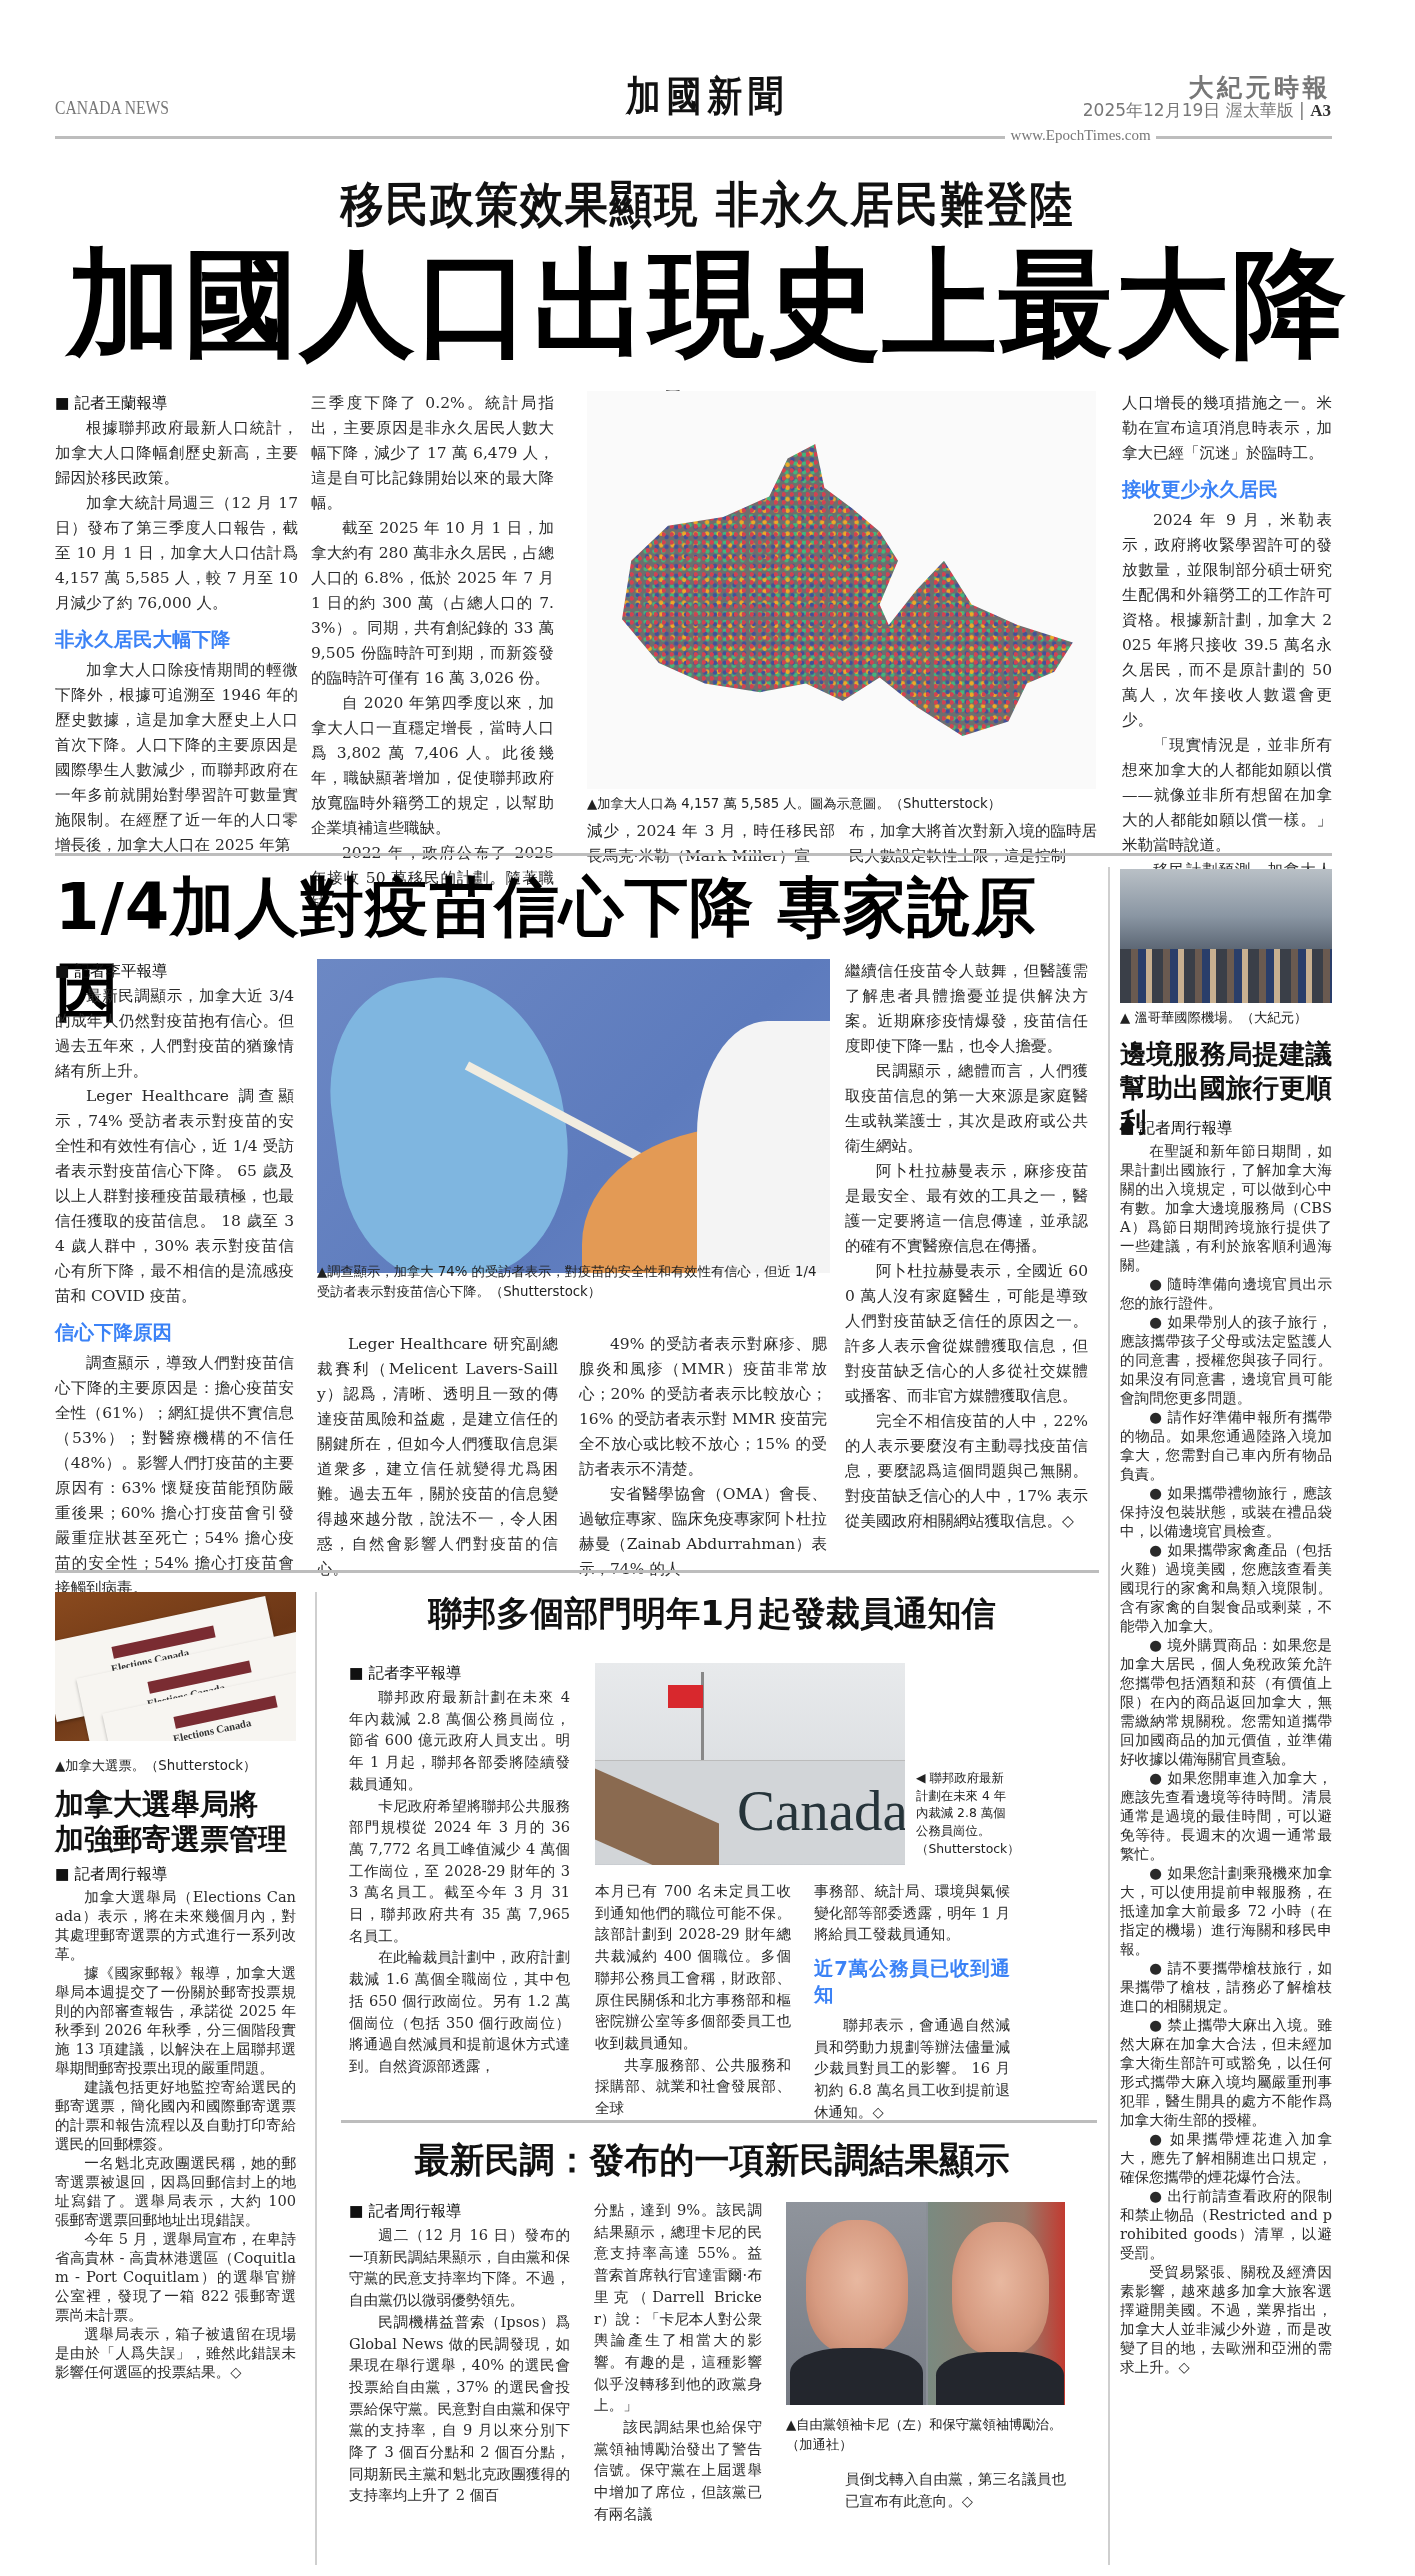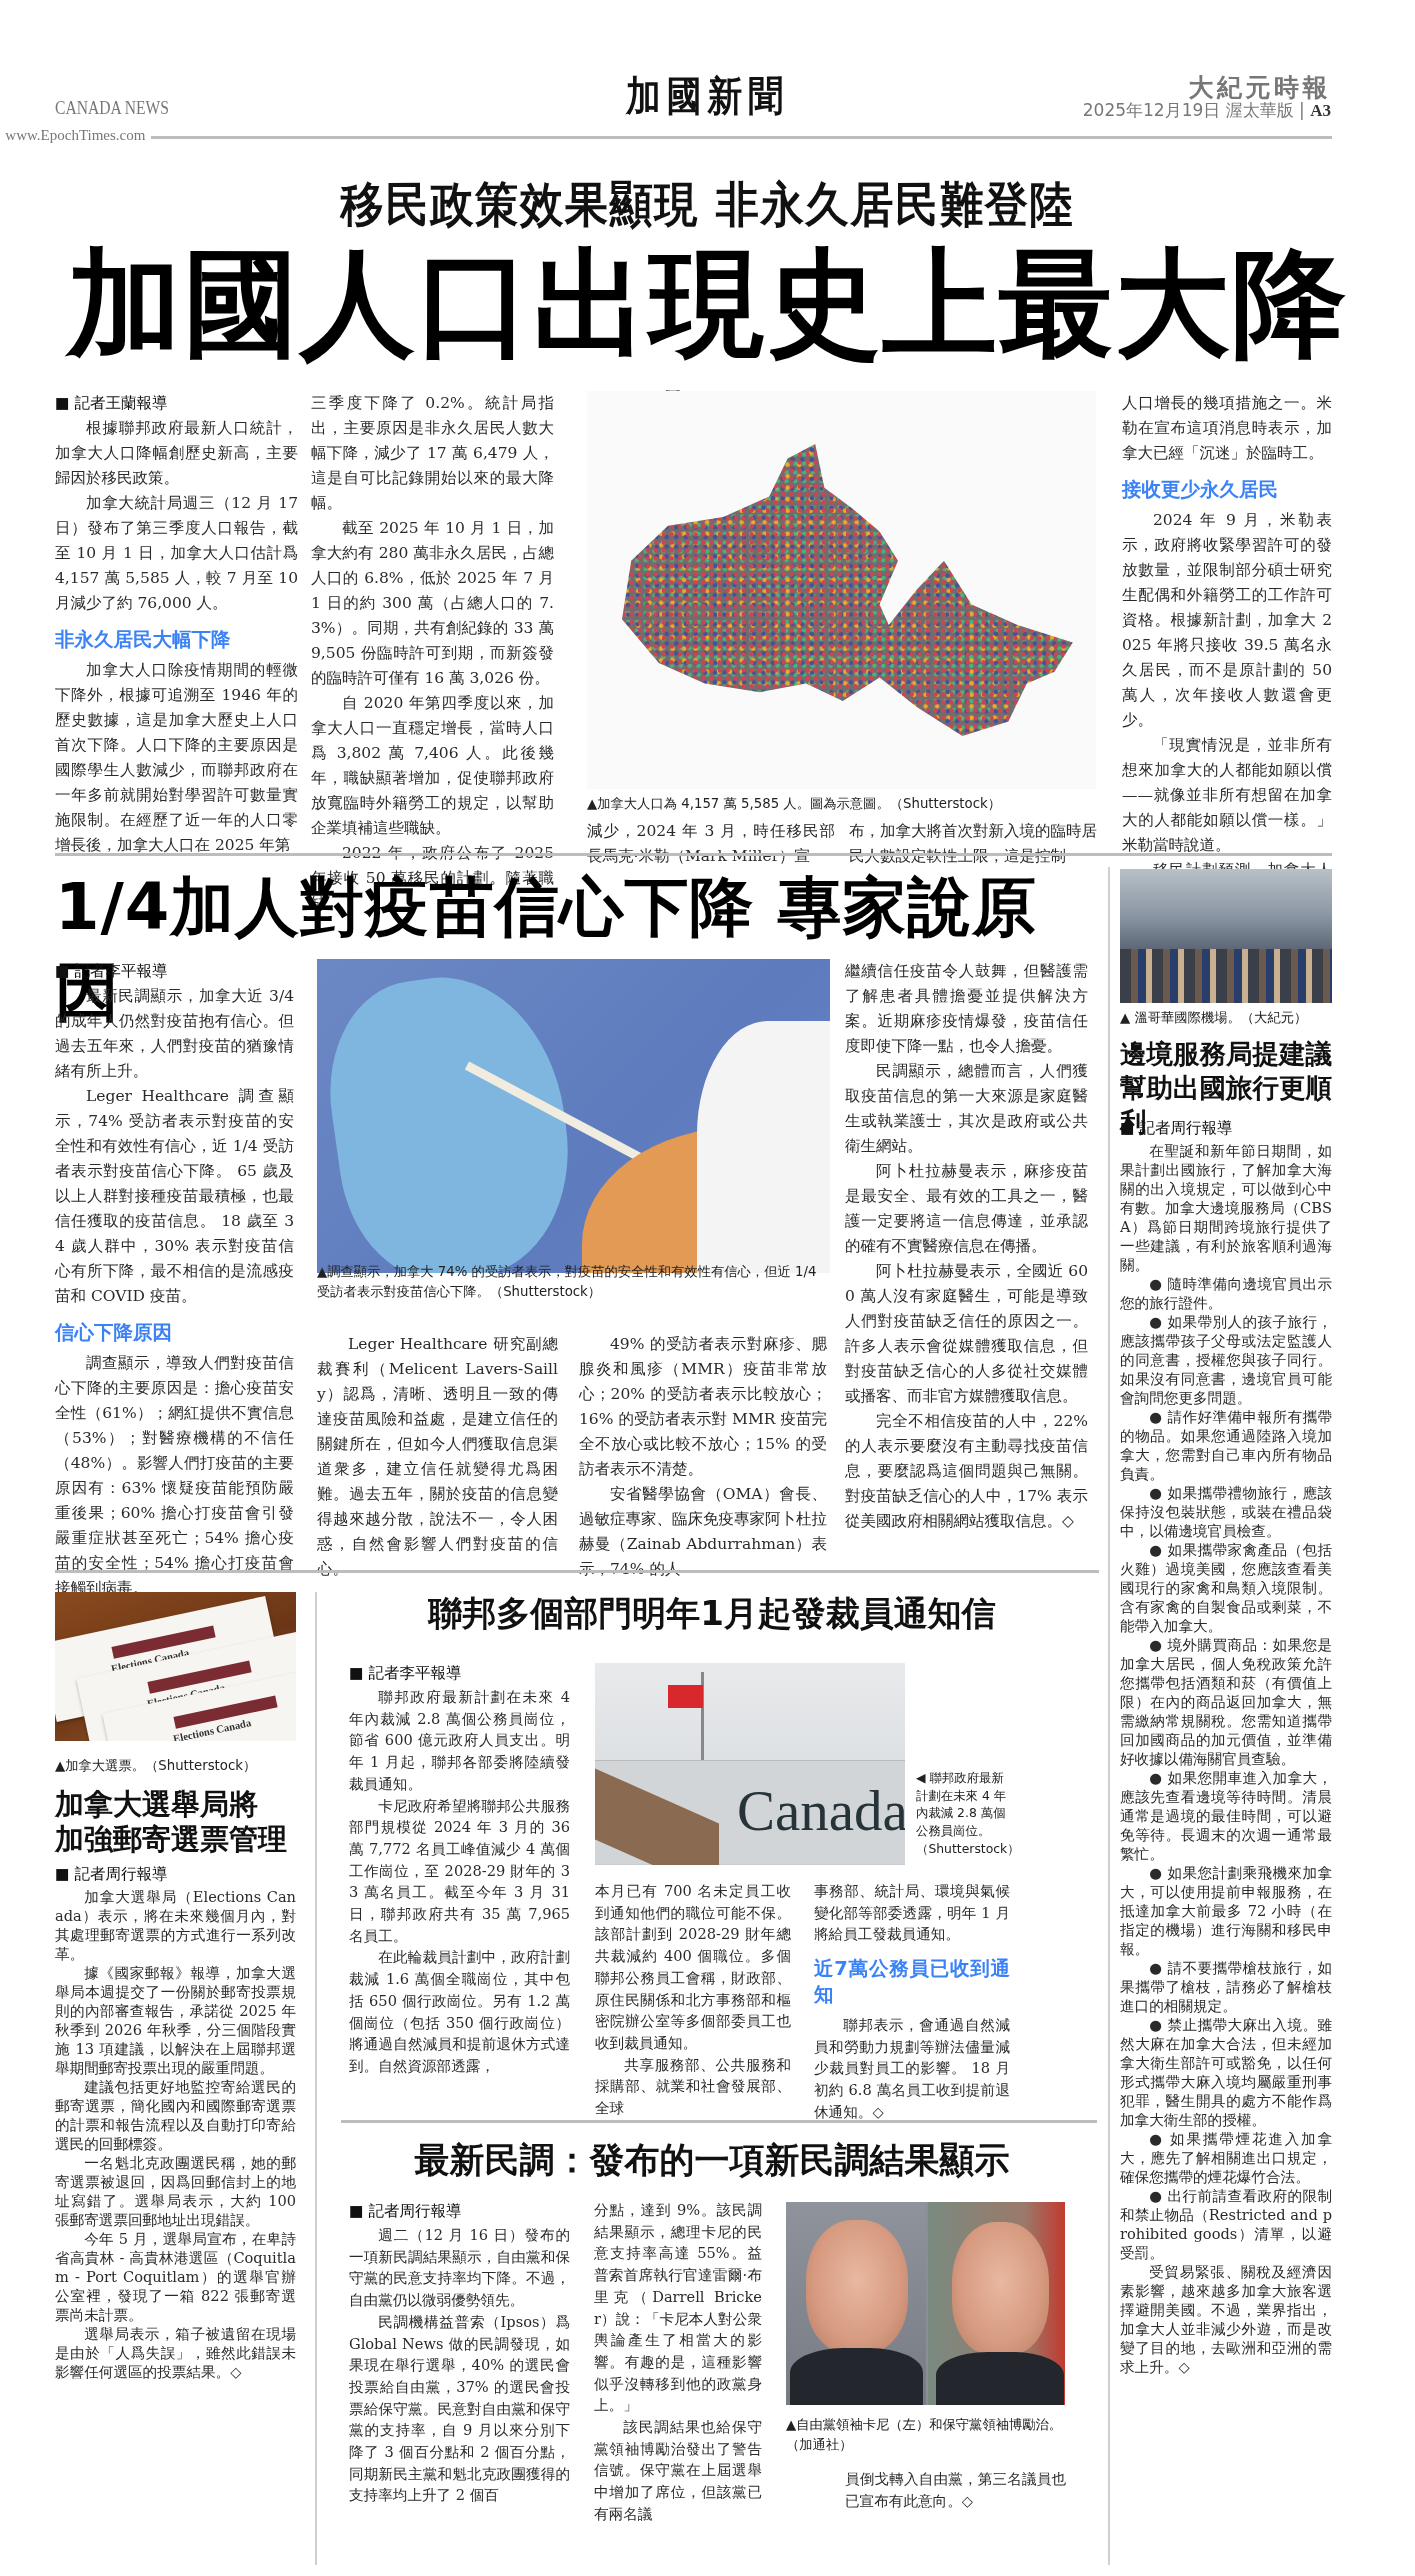--- a/index.html
+++ b/index.html
@@ -12,21 +12,21 @@
   .byline { font-family: "DejaVu Sans", sans-serif; font-size: 15.5px; line-height: 25px; color: #111; text-indent: 0 !important; }
   .byline::before { content: "■ "; }
   .subhead { font-family: "DejaVu Sans", sans-serif; font-weight: bold; font-size: 19.5px; line-height: 26.5px; color: #3b82f6; margin: 10.6px 0 5.3px 0; }
   .caption { font-family: "DejaVu Sans", sans-serif; font-size: 13.3px; line-height: 19.5px; color: #222; }
   .hrule { position: absolute; height: 2.7px; background: #bdbdbd; }
   .vrule { position: absolute; width: 1.8px; background: #cfcfcf; }
 
   
   .mast-left { left: 55px; top: 97px; font-family: "Liberation Serif", serif; font-size: 19.5px; color: #777; letter-spacing: 0px; transform: scaleX(0.8); transform-origin: left; }
   .mast-title { left: 0; width: 1415px; top: 69px; text-align: center; font-family: "DejaVu Sans", sans-serif; font-size: 41px; font-weight: bold; letter-spacing: 7px; color: #111; transform: scaleX(0.85); }
-  .mast-url { left: 0; width: 1156px; top: 127px; text-align: left; }
+  .mast-url { left: 0; width: 1156px; top: 127px; text-align: right; }
   .mast-url span { background: #fff; padding: 0 5.3px; font-family: "Liberation Serif", serif; font-size: 15px; color: #777; }
   .mast-logo { right: 84px; top: 71px; font-family: "DejaVu Serif", serif; font-weight: bold; font-size: 25px; color: #777; letter-spacing: 3.5px; }
   .mast-date { right: 84px; top: 99px; font-family: "DejaVu Sans", sans-serif; font-size: 17px; color: #777; }
   .mast-date b { color: #333; font-family: "Liberation Serif", serif; font-weight: bold; }
 
   .hl-sub { left: 0; width: 1415px; top: 173px; text-align: center; font-family: "DejaVu Sans", sans-serif; font-weight: bold; font-size: 48px; color: #111; letter-spacing: 1.8px; transform: scaleX(0.9); }
   .hl-main { left: 0; width: 1415px; top: 232px; text-align: center; font-family: "DejaVu Serif", serif; font-weight: bold; font-size: 117px; line-height: 142px; color: #000; letter-spacing: 1.8px; transform: scaleX(0.98); }
 
   .col { position: absolute; }
   .img-box { position: absolute; overflow: hidden; }
@@ -223,21 +223,21 @@
 </div>
 <div class="abs caption" style="left:916px; top:1769px; width:93px; font-size:12.4px; line-height:17.7px;">◀ 聯邦政府最新計劃在未來 4 年內裁減 2.8 萬個公務員崗位。（Shutterstock）</div>
 
 <div class="col body-text" style="left:595px; top:1880px; width:196px; font-size:14.6px; line-height:21.7px;">
   <p style="text-indent:0">本月已有 700 名未定員工收到通知他們的職位可能不保。該部計劃到 2028-29 財年總共裁減約 400 個職位。多個聯邦公務員工會稱，財政部、原住民關係和北方事務部和樞密院辦公室等多個部委員工也收到裁員通知。</p>
   <p>共享服務部、公共服務和採購部、就業和社會發展部、全球</p>
 </div>
 <div class="col body-text" style="left:814px; top:1880px; width:196px; font-size:14.6px; line-height:21.7px;">
   <p style="text-indent:0">事務部、統計局、環境與氣候變化部等部委透露，明年 1 月將給員工發裁員通知。</p>
   <div class="subhead">近7萬公務員已收到通知</div>
-  <p>聯邦表示，會通過自然減員和勞動力規劃等辦法儘量減少裁員對員工的影響。 18 月初約 6.8 萬名員工收到提前退休通知。◇</p>
+  <p>聯邦表示，會通過自然減員和勞動力規劃等辦法儘量減少裁員對員工的影響。 16 月初約 6.8 萬名員工收到提前退休通知。◇</p>
 </div>
 
 <div class="hrule" style="left:341px; top:2120px; width:756px;"></div>
 
 <div class="abs" style="left:327px; top:2135px; width:770px; text-align:center; font-family:'DejaVu Sans',sans-serif; font-weight:bold; font-size:35px; line-height:50px; color:#111;">最新民調：發布的一項新民調結果顯示</div>
 
 <div class="col body-text" style="left:349px; top:2199px; width:221px; font-size:14.6px; line-height:21.7px;">
   <p class="byline">記者周行報導</p>
   <p>週二（12 月 16 日）發布的一項新民調結果顯示，自由黨和保守黨的民意支持率均下降。不過，自由黨仍以微弱優勢領先。</p>
   <p>民調機構益普索（Ipsos）爲 Global News 做的民調發現，如果現在舉行選舉，40% 的選民會投票給自由黨，37% 的選民會投票給保守黨。民意對自由黨和保守黨的支持率，自 9 月以來分別下降了 3 個百分點和 2 個百分點，同期新民主黨和魁北克政團獲得的支持率均上升了 2 個百</p>

